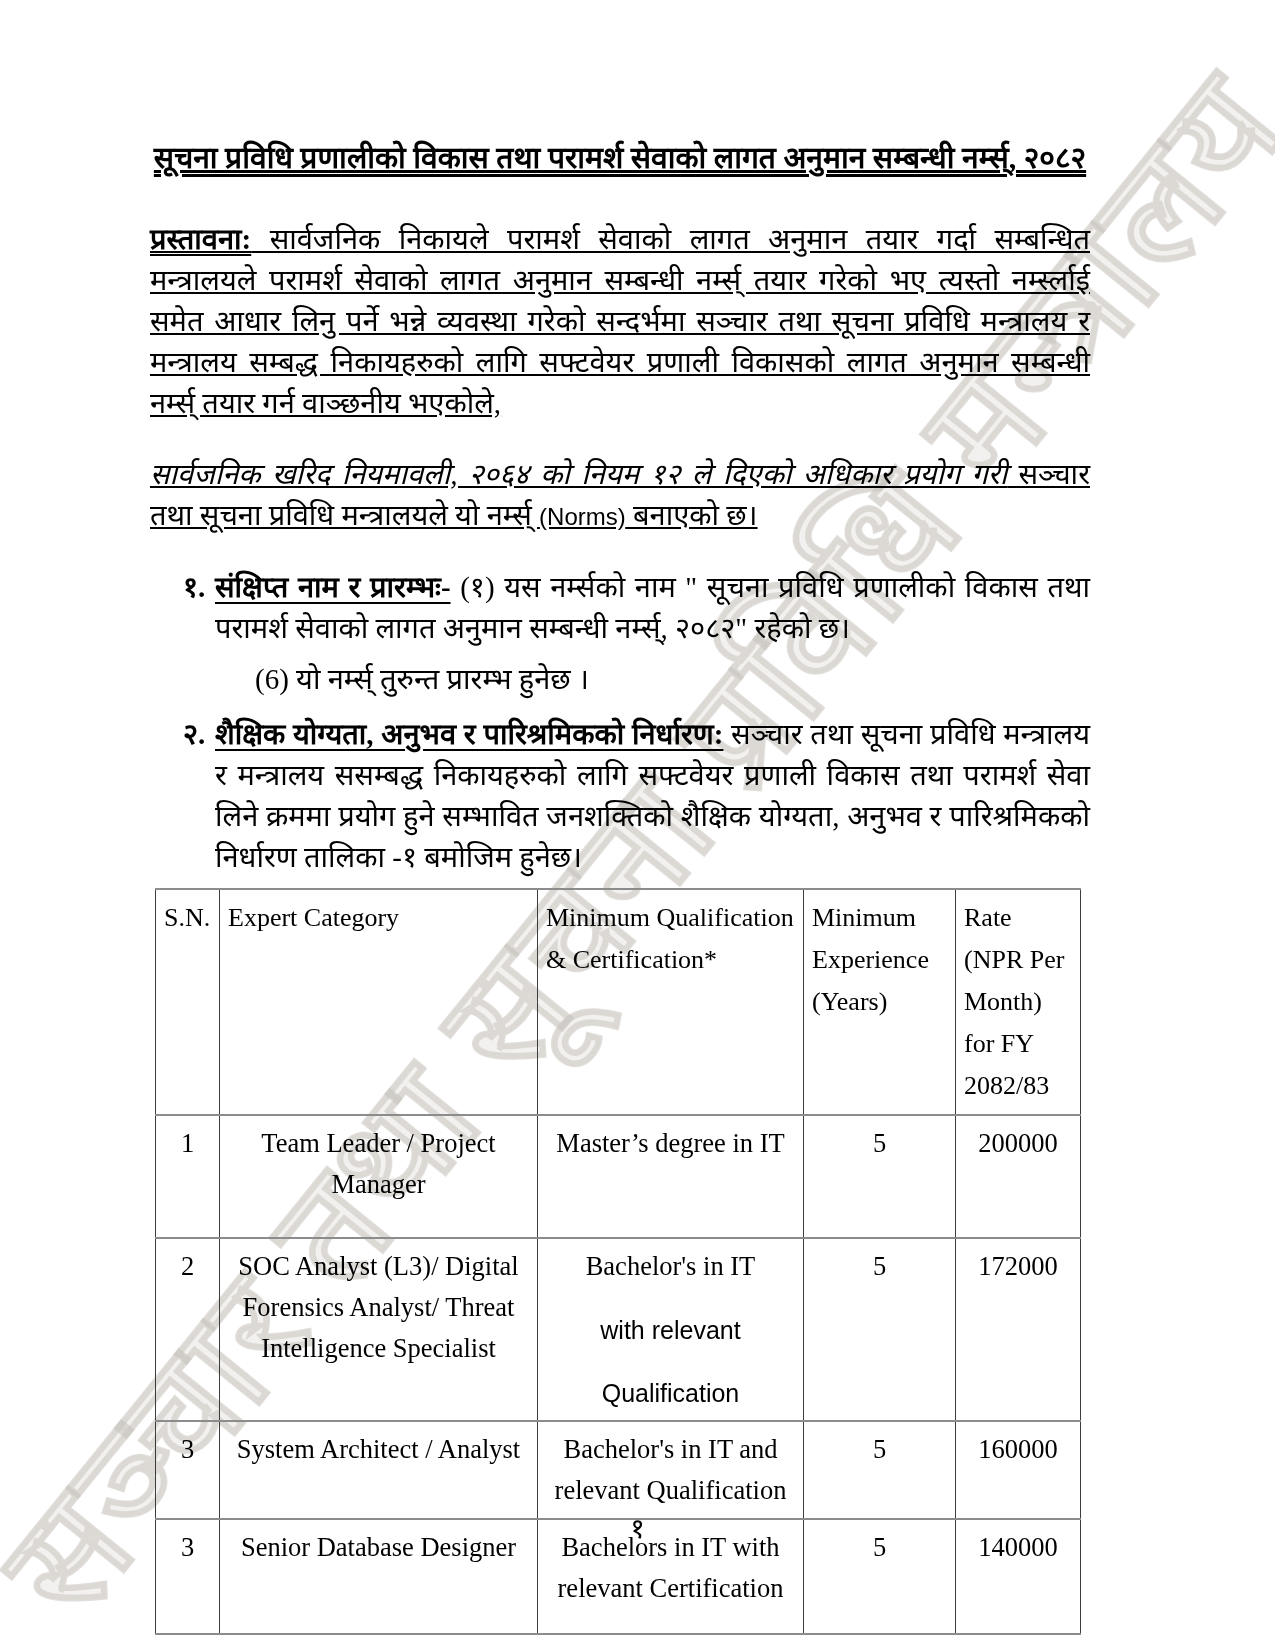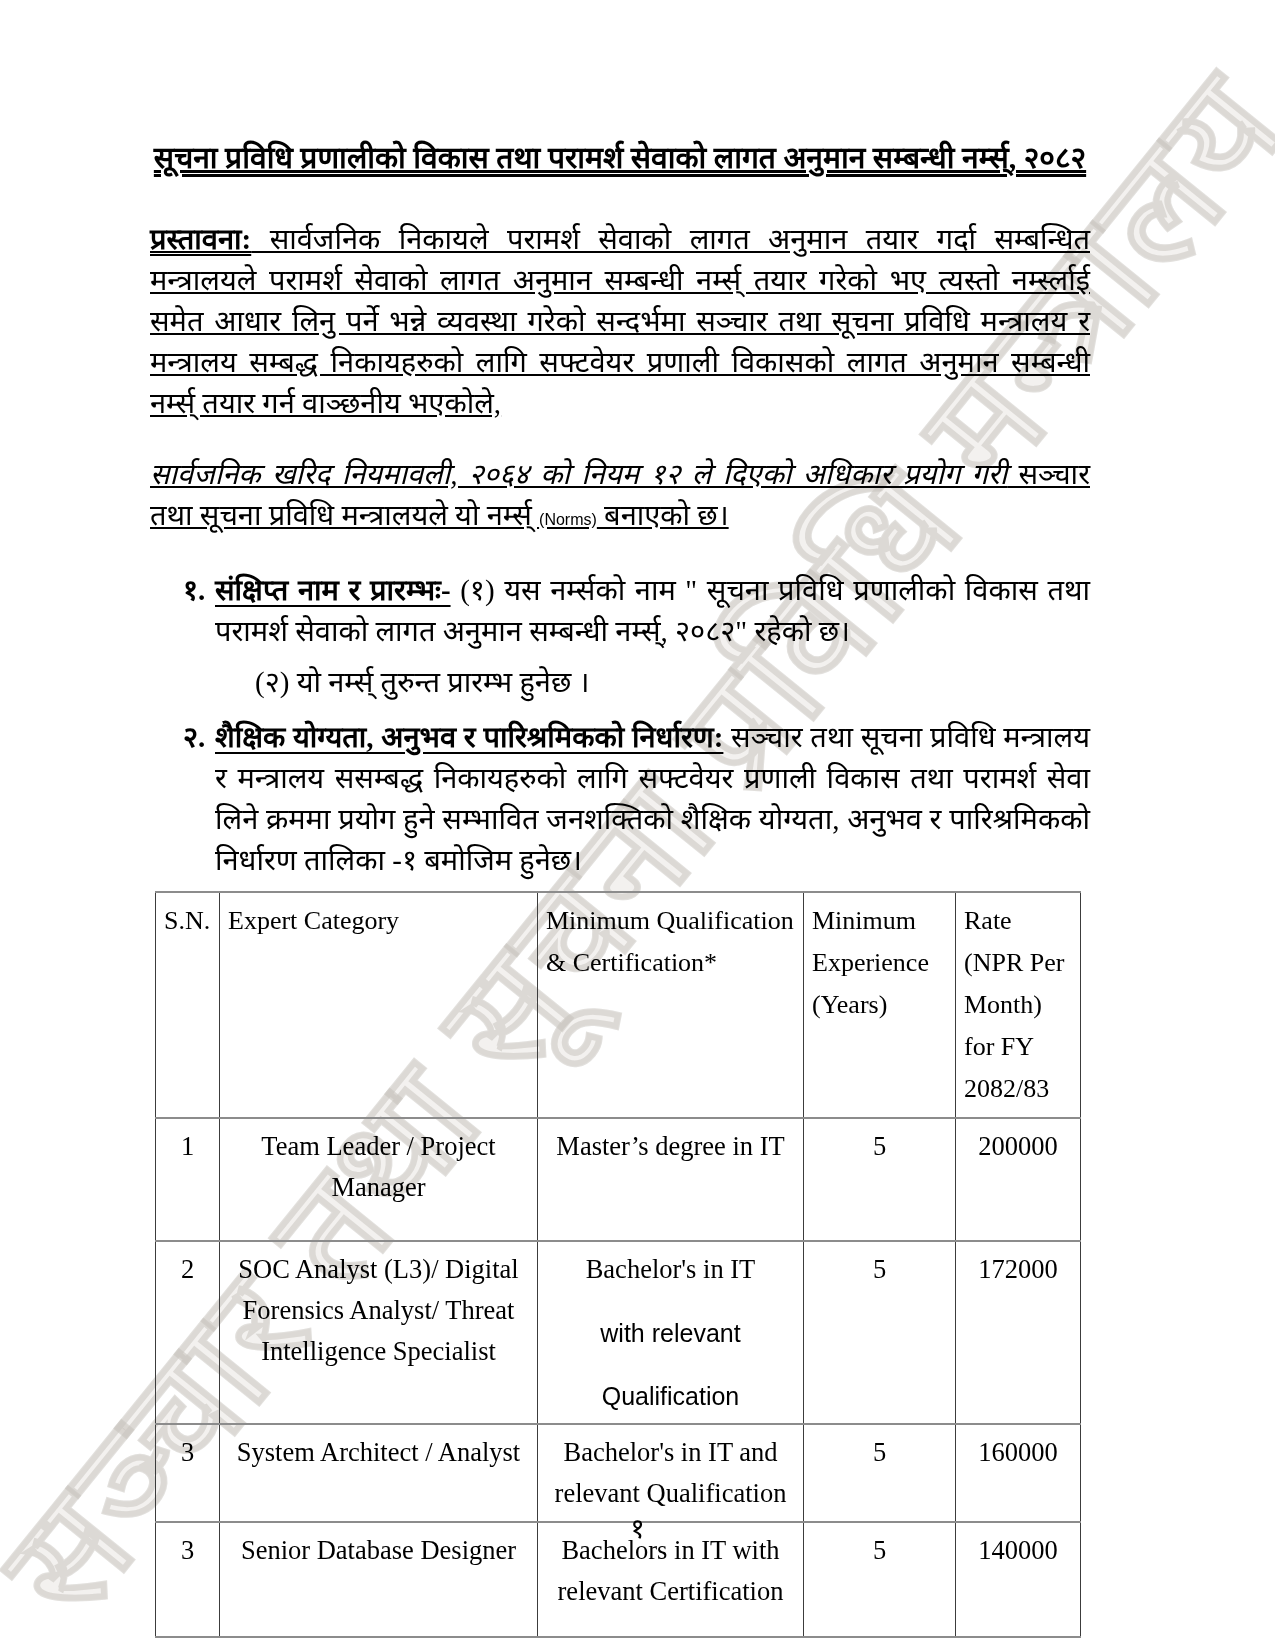--- a/index.html
+++ b/index.html
@@ -46,21 +46,21 @@
     text-align:justify;
     margin:0 0 30px 0;
     text-decoration:underline;
   }
   .bold-underline {
     font-weight:bold;
     text-decoration:underline;
     text-underline-offset:5px;
   }
   .italic { font-style:italic; }
-  .latin-sans { font-family:"Liberation Sans", sans-serif; font-size:16px; }
+  .latin-sans { font-family:"Liberation Sans", sans-serif; font-size:24px; }
   .list-item {
     position:relative;
     padding-left:65px;
     font-size:29px;
     line-height:41px;
     text-align:justify;
     margin:0 0 10px 0;
   }
   .list-num {
     position:absolute; left:33px; top:0;
@@ -134,21 +134,21 @@
     </div>
 
     <p class="body-para"><span class="bold-underline">प्रस्तावना:</span><span> सार्वजनिक निकायले परामर्श सेवाको लागत अनुमान तयार गर्दा सम्बन्धित मन्त्रालयले परामर्श सेवाको लागत अनुमान सम्बन्धी नर्म्स् तयार गरेको भए त्यस्तो नर्म्स्लाई समेत आधार लिनु पर्ने भन्ने व्यवस्था गरेको सन्दर्भमा सञ्चार तथा सूचना प्रविधि मन्त्रालय र मन्त्रालय सम्बद्ध निकायहरुको लागि सफ्टवेयर प्रणाली विकासको लागत अनुमान सम्बन्धी नर्म्स् तयार गर्न वाञ्छनीय भएकोले,</span></p>
 
     <p class="body-para"><span class="italic">सार्वजनिक खरिद नियमावली, २०६४ को नियम १२ ले दिएको अधिकार प्रयोग गरी</span><span> सञ्चार तथा सूचना प्रविधि मन्त्रालयले यो नर्म्स् </span><span class="latin-sans">(Norms)</span><span> बनाएको छ।</span></p>
 
     <div class="list-item">
       <span class="list-num">१.</span><span class="bold-underline">संक्षिप्त नाम र प्रारम्भः-</span><span> (१) यस नर्म्सको नाम " सूचना प्रविधि प्रणालीको विकास तथा परामर्श सेवाको लागत अनुमान सम्बन्धी नर्म्स्, २०८२" रहेको छ।</span>
     </div>
 
-    <div class="sub-item">(२) यो नर्म्स् तुरुन्त प्रारम्भ हुनेछ ।</div>
+    <div class="sub-item">(6) यो नर्म्स् तुरुन्त प्रारम्भ हुनेछ ।</div>
 
     <div class="list-item">
       <span class="list-num">२.</span><span class="bold-underline">शैक्षिक योग्यता, अनुभव र पारिश्रमिकको निर्धारण:</span><span> सञ्चार तथा सूचना प्रविधि मन्त्रालय र मन्त्रालय ससम्बद्ध निकायहरुको लागि सफ्टवेयर प्रणाली विकास तथा परामर्श सेवा लिने क्रममा प्रयोग हुने सम्भावित जनशक्तिको शैक्षिक योग्यता, अनुभव र पारिश्रमिकको निर्धारण तालिका -१  बमोजिम हुनेछ।</span>
     </div>
 
 
     <table class="norms">
       <colgroup>
         <col class="c-sn">
           <col class="c-cat">

